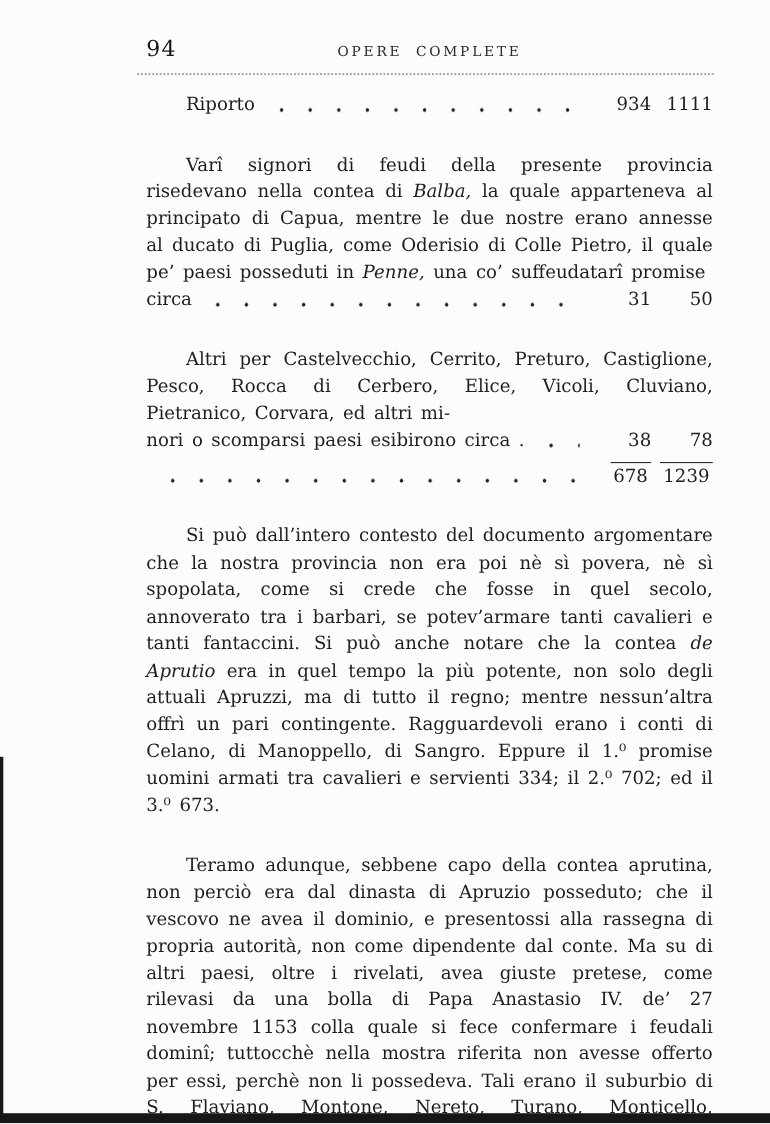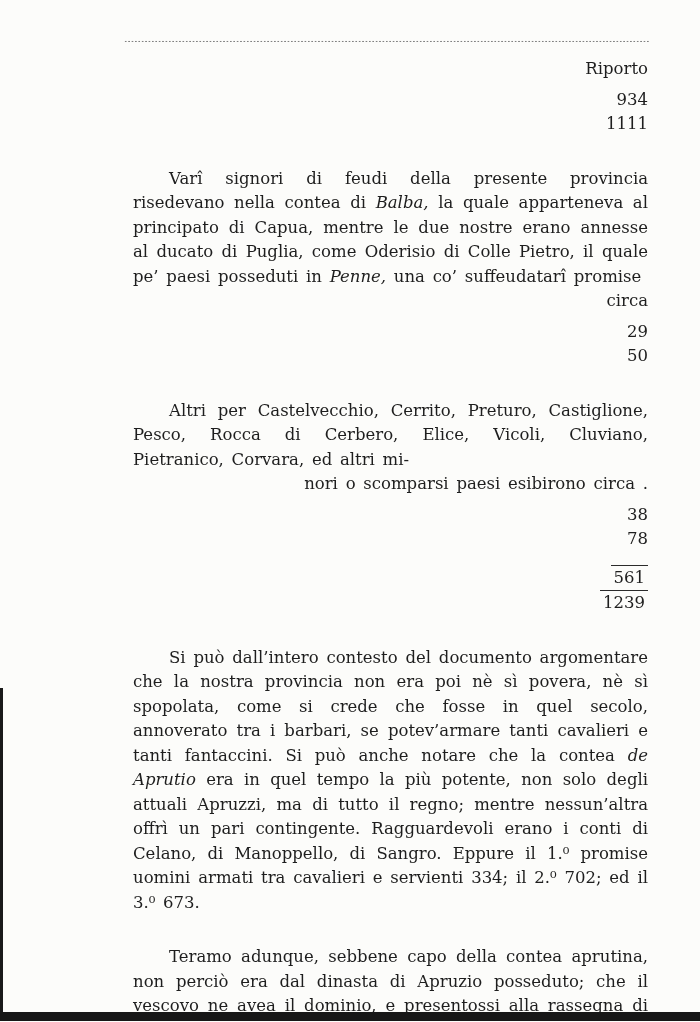--- a/index.html
+++ b/index.html
@@ -46,25 +46,24 @@
     height: 3px;
     width: 526px;
     margin: 9px 0 0 -9px;
     background-image: radial-gradient(circle, #818181 0.7px, transparent 1.1px);
     background-size: 3.4px 3px;
     background-repeat: repeat-x;
     background-position: 0 1px;
   }
   .lrow {
     display: flex;
-    align-items: flex-end;
+    align-items: flex-start;
     font-size: 16.5px;
     line-height: 24.5px;
     word-spacing: 2.5px;
-    flex-direction: column;
   }
   .lrow.first { margin-top: 15px; }
   .lrow.totale { margin-top: 7px; }
   .lbl.indent { padding-left: 36px; }
   .leader {
     flex: 1;
     height: 4px;
     align-self: flex-end;
     margin: 0 7px 6px 9px;
     background-image: radial-gradient(circle, #242424 1.5px, transparent 1.9px);
@@ -105,49 +104,53 @@
     height: 9px;
     background: #171717;
   }
 </style>
 </head>
 <body>
 
 <div class="page">
   <div class="content">
 
+    <div class="running-head">
+      <span class="page-number">94</span>
+      <span class="running-title">OPERE COMPLETE</span>
+    </div>
 
     <div class="rule-dotted"></div>
 
     <div class="lrow first">
       <span class="lbl indent">Riporto</span>
       <span class="leader"></span>
       <span class="n1">934</span>
       <span class="n2">1111</span>
     </div>
 
     <p class="para ind"><span>Varî signori di feudi della presente provincia risedevano nella contea di </span><span class="it">Balba,</span><span> la quale apparteneva al principato di Capua, mentre le due nostre erano annesse al ducato di Puglia, come Oderisio di Colle Pietro, il quale pe’ paesi posseduti in </span><span class="it">Penne,</span><span> una co’ suffeudatarî promise</span></p>
     <div class="lrow">
       <span class="lbl">circa</span>
       <span class="leader"></span>
-      <span class="n1">29</span>
+      <span class="n1">31</span>
       <span class="n2">50</span>
     </div>
 
     <p class="para ind"><span>Altri per Castelvecchio, Cerrito, Preturo, Castiglione, Pesco, Rocca di Cerbero, Elice, Vicoli, Cluviano, Pietranico, Corvara, ed altri mi-</span></p>
     <div class="lrow">
       <span class="lbl">nori o scomparsi paesi esibirono circa .</span>
       <span class="leader"></span>
       <span class="n1">38</span>
       <span class="n2">78</span>
     </div>
 
     <div class="lrow totale">
       <span class="leader"></span>
-      <span class="n1"><span class="sum">561</span></span>
+      <span class="n1"><span class="sum">678</span></span>
       <span class="n2"><span class="sum">1239</span></span>
     </div>
 
     <p class="para ind gap-top"><span>Si può dall’intero contesto del documento argomentare che la nostra provincia non era poi nè sì povera, nè sì spopolata, come si crede che fosse in quel secolo, annoverato tra i barbari, se potev’armare tanti cavalieri e tanti fantaccini. Si può anche notare che la contea </span><span class="it">de Aprutio</span><span> era in quel tempo la più potente, non solo degli attuali Apruzzi, ma di tutto il regno; mentre nessun’altra offrì un pari contingente. Ragguardevoli erano i conti di Celano, di Manoppello, di Sangro. Eppure il 1.⁰ promise uomini armati tra cavalieri e servienti 334; il 2.⁰ 702; ed il 3.⁰ 673.</span></p>
     <p class="para ind"><span>Teramo adunque, sebbene capo della contea aprutina, non perciò era dal dinasta di Apruzio posseduto; che il vescovo ne avea il dominio, e presentossi alla rassegna di propria autorità, non come dipendente dal conte. Ma su di altri paesi, oltre i rivelati, avea giuste pretese, come rilevasi da una bolla di Papa Anastasio IV. de’ 27 novembre 1153 colla quale si fece confermare i feudali dominî; tuttocchè nella mostra riferita non avesse offerto per essi, perchè non li possedeva. Tali erano il suburbio di S. Flaviano, Montone, Nereto, Turano, Monticello, Cantalupo, Civitella (a mare) Cologna e parte di Bozzino. Osserva il nostro storico che simili diplomi di conferma si procuravano più che mai pei litigiosi dritti, onde non pregiudicarsi, nella speranza di ricuperarli. E nel mentre il vescovo aprutino l’otteneva</span></p>
 
   </div>
 
   <div class="artifact-left-bar"></div>
   <div class="artifact-bottom-bar"></div>

